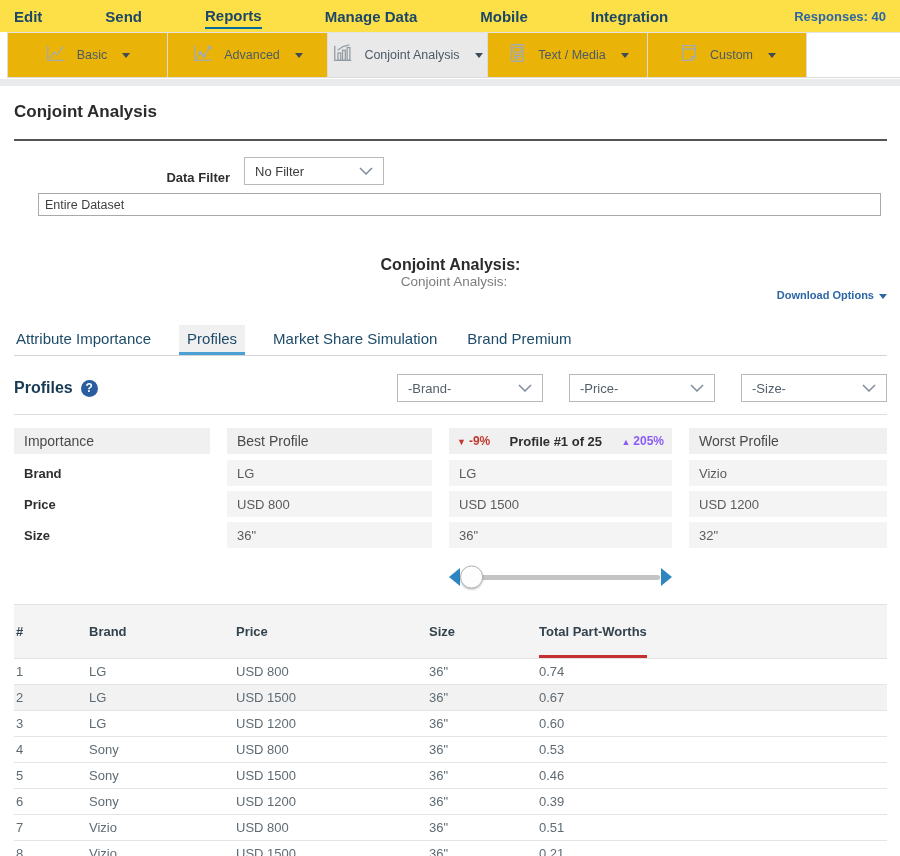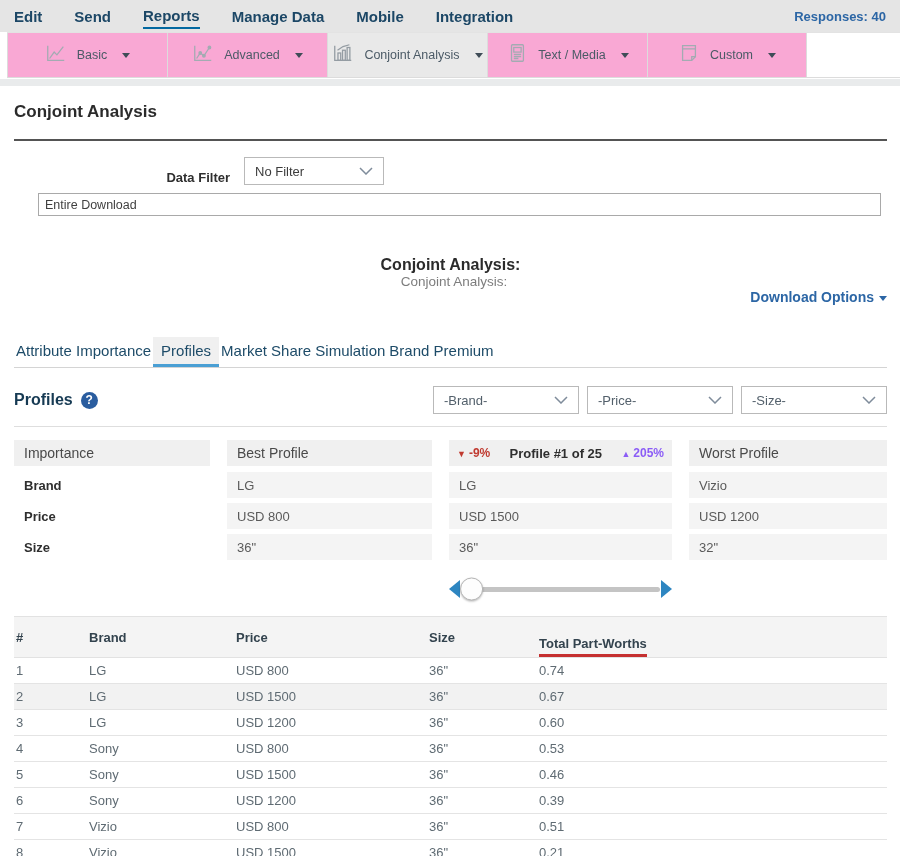--- a/index.html
+++ b/index.html
@@ -1,30 +1,30 @@
 <!DOCTYPE html>
 <html><head>
 <meta charset="utf-8">
 <style>
   * { box-sizing: border-box; margin: 0; padding: 0; }
   html, body { width: 900px; height: 856px; overflow: hidden; background: #fff;
     font-family: "Liberation Sans", sans-serif; color: #333; }
 
   
-  .topbar { display: flex; align-items: center; height: 32px; padding: 0 14px; background: #e5e5e5; }
+  .topbar { display: flex; align-items: center; height: 32px; padding: 0 14px; background: #fde047; gap: 31px; }
   .topbar .nav-item { font-size: 15px; font-weight: 700; color: #1c4766; margin-right: 32px;
     text-decoration: none; cursor: pointer; padding: 3px 0; }
   .topbar .nav-item.active { border-bottom: 2px solid #0369a1; }
   .topbar .responses { margin-left: auto; font-size: 13px; color: #2c66a5; font-weight: 700; }
 
   
   .toolbar { display: flex; height: 46px; margin-left: 7px; border-top: 1px solid #e3e3e3;
     border-bottom: 1px solid #dcdcdc; }
   .tool-seg { width: 160px; display: flex; align-items: center; justify-content: center; gap: 10px;
-    border-left: 1px solid #dcdcdc; cursor: pointer; background: #f9a8d4; }
+    border-left: 1px solid #dcdcdc; cursor: pointer; background: #eab308; }
   .tool-seg:last-of-type { border-right: 1px solid #dcdcdc; }
   .tool-seg.active { background: #e9e9e9; }
   .tool-seg .seg-label { font-size: 12.5px; color: #4b5a66; }
   .tool-seg svg { flex: none; }
   .caret { display: inline-block; width: 0; height: 0; border-left: 4px solid transparent;
     border-right: 4px solid transparent; border-top: 5px solid #3f4c57; margin-left: 5px;
     vertical-align: middle; }
   .toolbar-strip { height: 7px; background: #e9ebec; margin-top: 1px; }
 
   
@@ -38,36 +38,36 @@
     border: 1px solid #b9b9b9; background: #fff; height: 28px; padding: 0 10px; cursor: pointer; }
   .select-box .sel-val { font-size: 13px; color: #3c3c3c; }
   .filter-select { width: 140px; margin-left: 14px; }
 
   .dataset-box { margin: 8px 6px 0 24px; border: 1px solid #a9a9a9; height: 23px;
     display: flex; align-items: center; padding: 0 6px; font-size: 12.5px; color: #3f3f3f; }
 
   .section-row { display: flex; align-items: center; margin-top: 40px; flex-direction: column; }
   .section-title { font-size: 16px; font-weight: 700; color: #2b2b2b; }
   .section-sub { font-size: 13.5px; color: #7d7d7d; margin-left: 7px; }
-  .download-link { margin-left: auto; font-size: 14px; font-weight: 700; color: #2c66a5; cursor: pointer; }
+  .download-link { margin-left: auto; font-size: 11px; font-weight: 700; color: #2c66a5; cursor: pointer; }
   .download-link .caret { border-top-color: #2c66a5; }
 
   
-  .tabs-row { display: flex; margin-top: 32px; border-bottom: 1px solid #d4d4d4; }
+  .tabs-row { display: flex; gap: 26px; margin-top: 24px; border-bottom: 1px solid #d4d4d4; }
   .tab { font-size: 15px; color: #1d4b68; padding: 5px 2px 7px; cursor: pointer; font-weight: 500; }
   .tab.active { background: #f0f0f0; padding: 5px 8px 5px; border-bottom: 3px solid #4a9fd4; }
 
   
   .profiles-row { display: flex; align-items: center; margin-top: 18px; padding-bottom: 12px;
     border-bottom: 1px solid #dedede; }
   .profiles-heading { font-size: 16px; font-weight: 700; color: #163a53; display: flex; align-items: center; }
   .help-icon { display: inline-flex; align-items: center; justify-content: center; width: 17px; height: 17px;
     border-radius: 50%; background: #2a5d9f; color: #fff; font-size: 12px; font-weight: 700;
     margin-left: 8px; cursor: pointer; }
-  .profiles-filters { margin-left: auto; display: flex; gap: 8px; }
+  .profiles-filters { margin-left: auto; display: flex; gap: 26px; }
   .profiles-filters .select-box { width: 146px; }
   .profiles-filters .sel-val { color: #53606b; }
 
   
   .panels { display: grid; grid-template-columns: 196px 205px 223px 198px;
     justify-content: space-between; margin-top: 13px; }
   .panel-header { height: 26px; background: #f0f0f0; display: flex; align-items: center;
     padding: 0 10px; font-size: 14px; color: #4a4a4a; margin-bottom: 6px; }
   .attr-label { height: 26px; display: flex; align-items: center; padding: 0 10px;
     font-size: 13px; font-weight: 700; color: #2f2f2f; margin-bottom: 5px; }
@@ -95,21 +95,21 @@
   table.profiles-table { width: 100%; border-collapse: collapse; margin-top: 15px; }
   .profiles-table th { background: #f4f4f4; border-top: 1px solid #e2e2e2; border-bottom: 1px solid #e2e2e2;
     text-align: left; font-size: 13px; font-weight: 700; color: #33434e; height: 27px; padding: 0 2px; }
   .profiles-table td { font-size: 13px; color: #5f6b73; height: 26px; padding: 0 2px;
     border-bottom: 1px solid #e4e4e4; }
   .profiles-table tr.highlight td { background: #f2f2f2; }
   .col-num { width: 73px; }
   .col-brand { width: 147px; }
   .col-price { width: 193px; }
   .col-size { width: 110px; }
-  .th-underline { display: inline-block; border-bottom: 3px solid #c53030; padding-bottom: 3px; margin-top: 19px; }
+  .th-underline { display: inline-block; border-bottom: 3px solid #c53030; padding-bottom: 16px; margin-top: 19px; }
 </style>
 </head>
 <body>
 
 <div class="topbar">
   <span class="nav-item">Edit</span>
   <span class="nav-item">Send</span>
   <span class="nav-item active">Reports</span>
   <span class="nav-item">Manage Data</span>
   <span class="nav-item">Mobile</span>
@@ -187,21 +187,21 @@
   <div class="filter-row">
     <span class="filter-label">Data Filter</span>
     <div class="select-box filter-select">
       <span class="sel-val">No Filter</span>
       <svg width="14" height="8" viewBox="0 0 14 8">
           <polyline points="1,1 7,7 13,1" stroke="#7f8c9b" fill="none" stroke-width="1.5"></polyline>
         </svg>
     </div>
   </div>
 
-  <div class="dataset-box">Entire Download</div>
+  <div class="dataset-box">Entire Dataset</div>
 
   <div class="section-row">
     <span class="section-title">Conjoint Analysis:</span>
     <span class="section-sub">Conjoint Analysis:</span>
     <span class="download-link"><span>Download Options</span><span class="caret"></span></span>
   </div>
 
   <div class="tabs-row">
     <span class="tab">Attribute Importance</span>
     <span class="tab active">Profiles</span>

